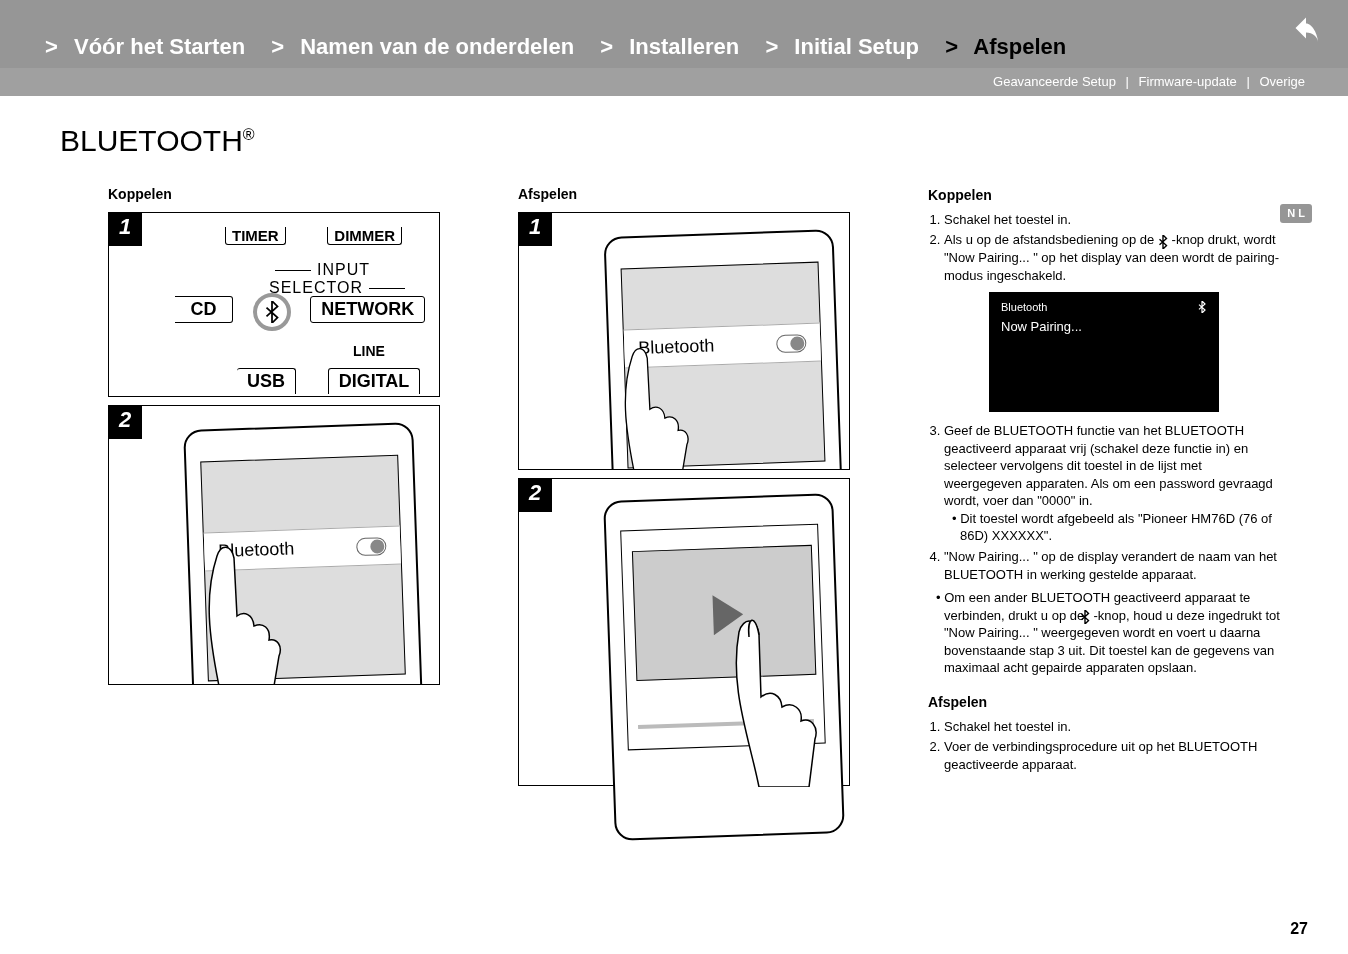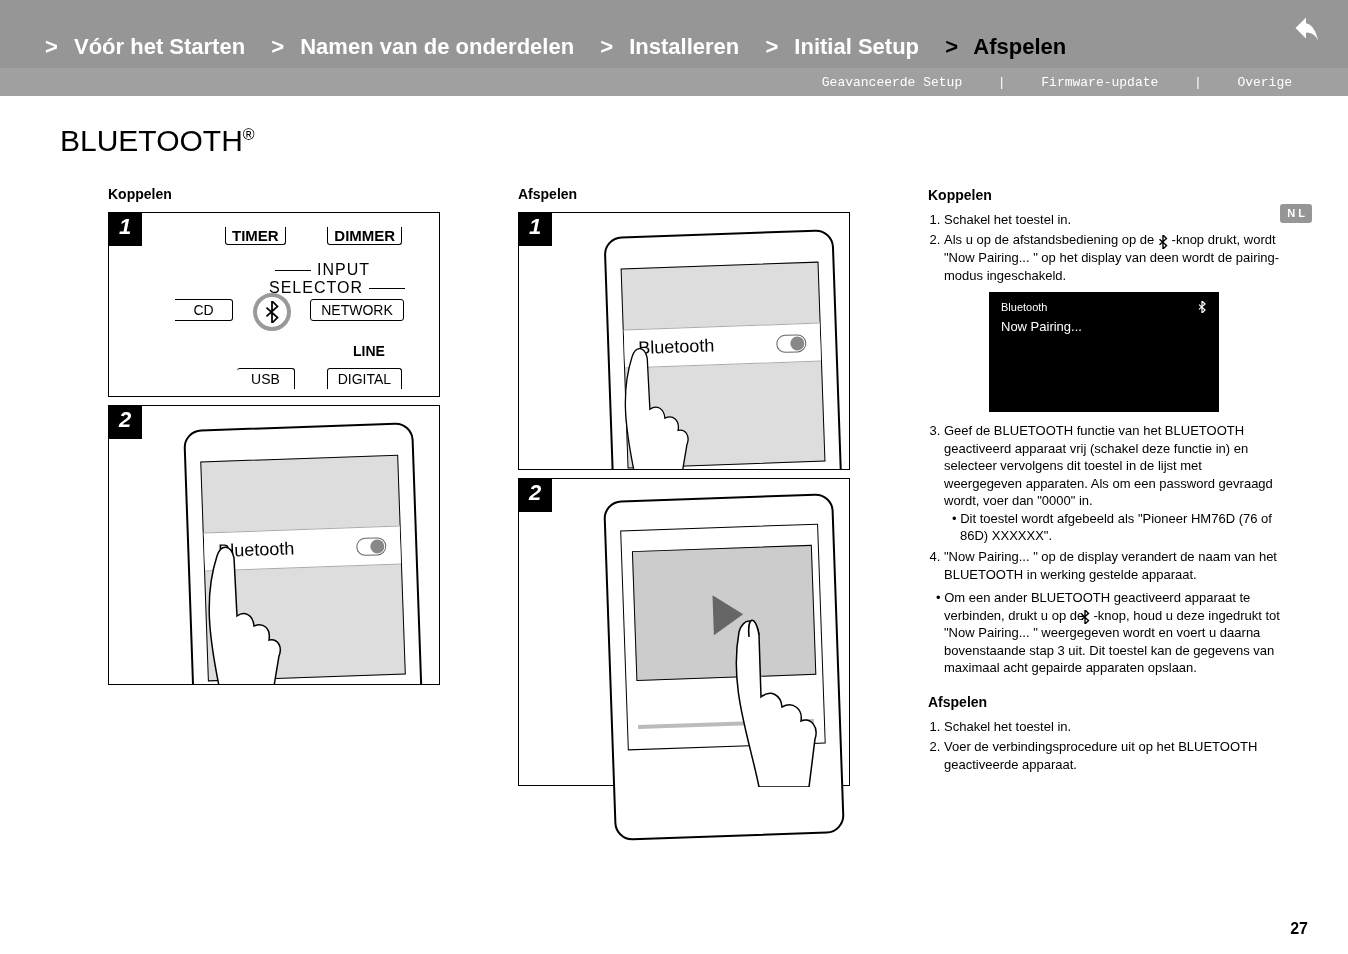--- a/index.html
+++ b/index.html
@@ -39,21 +39,21 @@
   }
   .subbar {
     background: #a0a0a0;
     height: 28px;
     text-align: right;
     padding-right: 40px;
     font-size: 13px;
     color: #fff;
     line-height: 28px;
   }
-  .subbar span { margin: 0 16px; font-family: Liberation Mono, monospace; }
+  .subbar span { margin: 0 3px; }
   .content {
     padding: 28px 40px 0 60px;
     position: relative;
   }
   .page-title {
     font-size: 30px;
     font-weight: normal;
     margin-bottom: 28px;
   }
   .page-title sup { font-size: 16px; vertical-align: super; }
@@ -116,22 +116,22 @@
     width: 36px;
     vertical-align: middle;
     margin: 0 6px;
   }
   .rbtn {
     border: 1.5px solid #000;
     border-radius: 3px;
     display: inline-block;
     min-width: 58px;
     text-align: center;
-    font-weight: normal;
-    font-size: 14px;
+    font-weight: bold;
+    font-size: 18px;
     padding: 2px 10px;
     margin: 3px 6px;
   }
   .rbtn.cut-bot { border-bottom: none; border-radius: 3px 3px 0 0; }
   .bt-circle {
     width: 38px; height: 38px;
     border: 4px solid #999;
     border-radius: 50%;
     display: inline-flex;
     align-items: center; justify-content: center;

